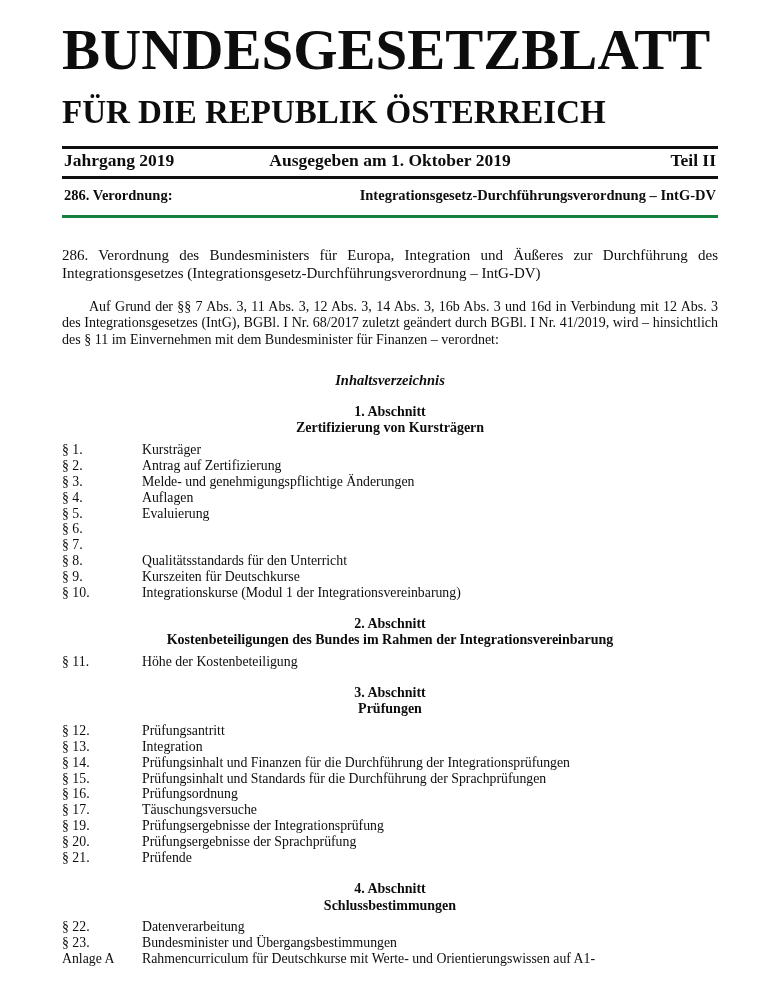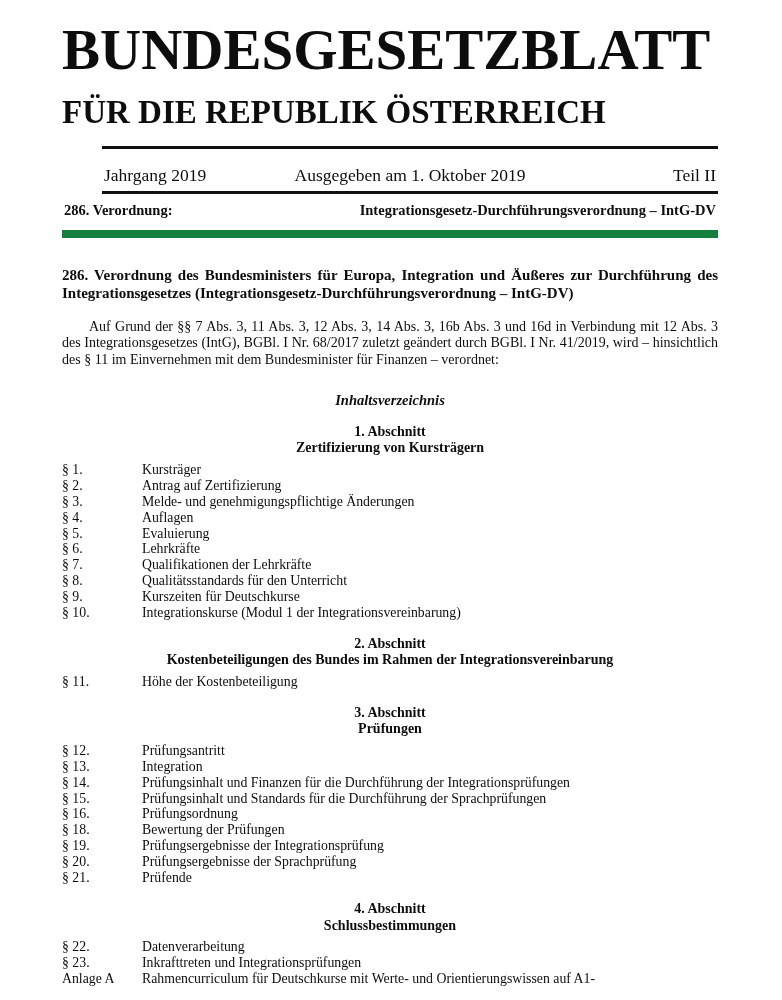--- a/index.html
+++ b/index.html
@@ -35,47 +35,46 @@
     white-space: nowrap;
   }
 
   
   .issue-bar {
     margin-top: 17px;
     border-top: 3px solid #101010;
     border-bottom: 3px solid #101010;
     display: flex;
     align-items: baseline;
-    padding: 16px 2px 5px 2px;
-    font-weight: normal;
+    padding: 1px 2px 5px 2px;
+    font-weight: bold;
     font-size: 17.5px;
-    margin-left: 40px;
   }
   .issue-year  { flex: 1; text-align: left; }
   .issue-date  { flex: 1.6; text-align: center; }
   .issue-part  { flex: 1; text-align: right; }
 
   
   .reg-line {
-    border-bottom: 8px solid #15803d;
+    border-bottom: 3px solid #15803d;
     display: flex;
     align-items: baseline;
     padding: 8px 2px 11px 2px;
     font-weight: bold;
     font-size: 14.5px;
   }
   .reg-number { width: 151px; flex: none; }
   .reg-title  { flex: 1; text-align: right; }
 
   
   .decree-heading {
     margin-top: 29px;
     font-size: 15px;
     line-height: 17.5px;
-    font-weight: bold;
+    font-weight: normal;
     text-align: justify;
   }
   .decree-preamble {
     margin-top: 17px;
     font-size: 14px;
     line-height: 16.3px;
     text-align: justify;
     text-indent: 27px;
   }
 
@@ -149,25 +148,23 @@
       <div class="toc-entry">
         <span class="toc-ref">§ 4.</span>
         <span class="toc-label">Auflagen</span>
       </div>
       <div class="toc-entry">
         <span class="toc-ref">§ 5.</span>
         <span class="toc-label">Evaluierung</span>
       </div>
       <div class="toc-entry">
         <span class="toc-ref">§ 6.</span>
-        <span class="toc-label">Lehrkräfte</span>
       </div>
       <div class="toc-entry">
         <span class="toc-ref">§ 7.</span>
-        <span class="toc-label">Qualifikationen der Lehrkräfte</span>
       </div>
       <div class="toc-entry">
         <span class="toc-ref">§ 8.</span>
         <span class="toc-label">Qualitätsstandards für den Unterricht</span>
       </div>
       <div class="toc-entry">
         <span class="toc-ref">§ 9.</span>
         <span class="toc-label">Kurszeiten für Deutschkurse</span>
       </div>
       <div class="toc-entry">
@@ -200,22 +197,22 @@
       </div>
       <div class="toc-entry">
         <span class="toc-ref">§ 15.</span>
         <span class="toc-label">Prüfungsinhalt und Standards für die Durchführung der Sprachprüfungen</span>
       </div>
       <div class="toc-entry">
         <span class="toc-ref">§ 16.</span>
         <span class="toc-label">Prüfungsordnung</span>
       </div>
       <div class="toc-entry">
-        <span class="toc-ref">§ 18.</span>
-        <span class="toc-label">Bewertung der Prüfungen</span>
+        <span class="toc-ref">§ 17.</span>
+        <span class="toc-label">Täuschungsversuche</span>
       </div>
       <div class="toc-entry">
         <span class="toc-ref">§ 19.</span>
         <span class="toc-label">Prüfungsergebnisse der Integrationsprüfung</span>
       </div>
       <div class="toc-entry">
         <span class="toc-ref">§ 20.</span>
         <span class="toc-label">Prüfungsergebnisse der Sprachprüfung</span>
       </div>
       <div class="toc-entry">
@@ -225,21 +222,21 @@
       <div class="toc-section-heading">
         <div>4. Abschnitt</div>
         <div>Schlussbestimmungen</div>
       </div>
       <div class="toc-entry">
         <span class="toc-ref">§ 22.</span>
         <span class="toc-label">Datenverarbeitung</span>
       </div>
       <div class="toc-entry">
         <span class="toc-ref">§ 23.</span>
-        <span class="toc-label">Inkrafttreten und Integrationsprüfungen</span>
+        <span class="toc-label">Bundesminister und Übergangsbestimmungen</span>
       </div>
       <div class="toc-entry">
         <span class="toc-ref">Anlage A</span>
         <span class="toc-label">Rahmencurriculum für Deutschkurse mit Werte- und Orientierungswissen auf A1-</span>
       </div>
     </div>
 
 </div>
 
 </body></html>

